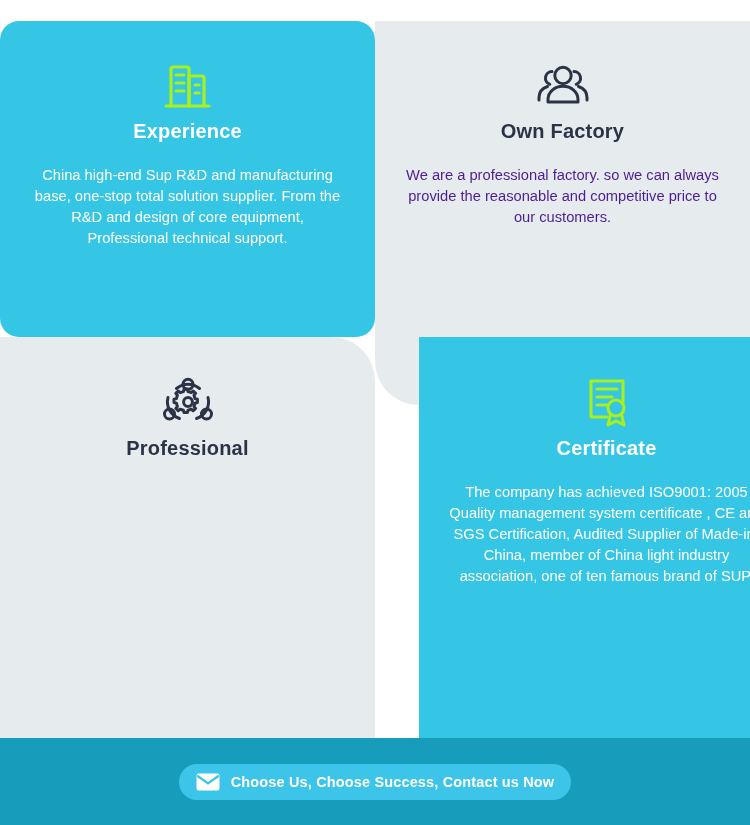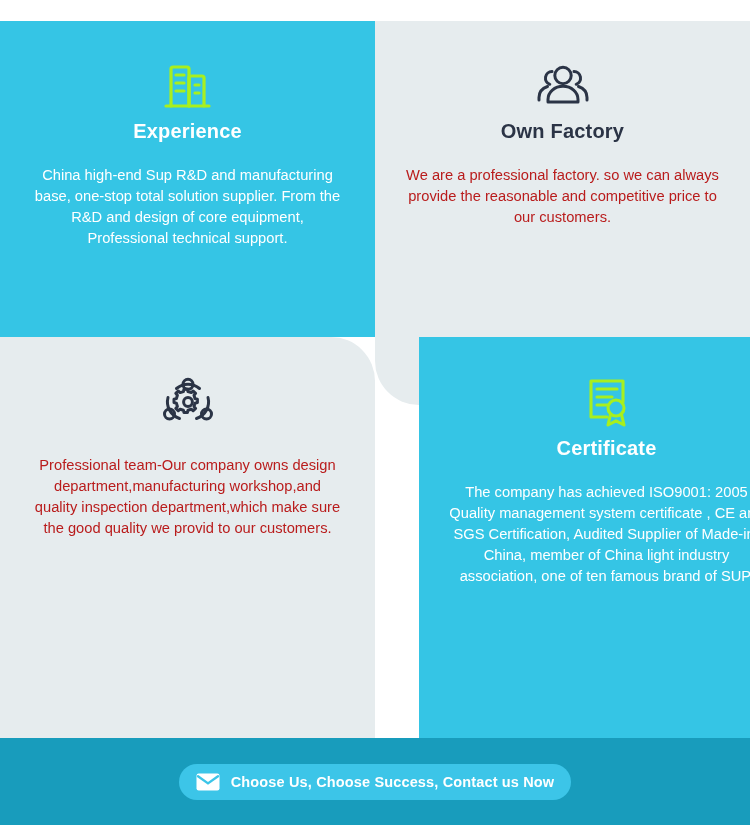--- a/index.html
+++ b/index.html
@@ -32,21 +32,21 @@
     position: absolute;
     width: 375px;
     padding: 0 18px;
     text-align: center;
   }
 
   .card.cyan  { background: #35c5e5; }
   .card.grey  { background: #e6ecee; }
 
   
-  .card-1 { left: 0;     top: 0;    height: 316px; }
+  .card-1 { left: 0;     top: 0;    height: 316px; border-radius: 19px; }
   .card-2 { left: 375px; top: 0;    height: 384px; border-bottom-left-radius: 44px; }
   .card-3 { left: 0;     top: 316px; height: 401px; border-top-right-radius: 44px; }
   .card-4 { left: 375px; top: 316px; height: 401px; margin-left: 44px; }
 
   .icon-wrap {
     height: 62px;
     margin-top: 33px;
     display: flex;
     align-items: center;
     justify-content: center;
@@ -63,21 +63,21 @@
   .card.cyan .card-title { color: #ffffff; }
   .card.grey .card-title { color: #2b3446; }
 
   .card-body {
     font-size: 14.7px;
     line-height: 21px;
     margin-top: 22px;
     padding: 0 12px;
   }
   .card.cyan .card-body { color: #ffffff; }
-  .card.grey .card-body { color: #b91c1c; }
+  .card.grey .card-body { color: #4c1d95; }
 
   .card-3 .card-body { padding: 0 14px; }
   .card-4 .card-body { padding: 0 8px; }
 
   
   .footer {
     position: absolute;
     left: 0;
     top: 738px;
     width: 750px;
@@ -164,21 +164,21 @@
             <circle cx="27" cy="8.3" r="5"></circle>
             <circle cx="8.5" cy="38" r="5"></circle>
             <circle cx="45.5" cy="38" r="5"></circle>
           </g>
           <g fill="none" stroke="#2b3446" stroke-width="3" stroke-linejoin="round">
             <path d="M27 15.6 l3.3 1 1.9 -1.6 2.4 2.4 -1.6 1.9 1 3.3 2.4 .6 v3.4 l-2.4 .6 -1 3.3 1.6 1.9 -2.4 2.4 -1.9 -1.6 -3.3 1 -.6 2.4 h-3.4 l-.6 -2.4 -3.3 -1 -1.9 1.6 -2.4 -2.4 1.6 -1.9 -1 -3.3 -2.4 -.6 v-3.4 l2.4 -.6 1 -3.3 -1.6 -1.9 2.4 -2.4 1.9 1.6 3.3 -1 .6 -2.4 h3.4 Z"></path>
             <circle cx="27" cy="26" r="4.4"></circle>
           </g>
         </svg>
       </div>
-      <div class="card-body">Professional team-Our company owns design department,manufacturing workshop,and quality inspection department,which make sure the good quality we provid to our customers.</div>
+      <div class="card-title">Professional</div>
     </div>
 
     <div class="card cyan card-4">
       <div class="icon-wrap">
         <svg width="50" height="52" viewBox="0 0 50 52" aria-hidden="true">
           <g fill="none" stroke="#a8ef1e" stroke-width="3.1" stroke-linejoin="round" stroke-linecap="round">
             <path d="M41 26 V5 H9 v36 h16"></path>
             <line x1="15" y1="13" x2="35" y2="13"></line>
             <line x1="15" y1="21" x2="30" y2="21"></line>
             <line x1="15" y1="29" x2="26" y2="29"></line>

